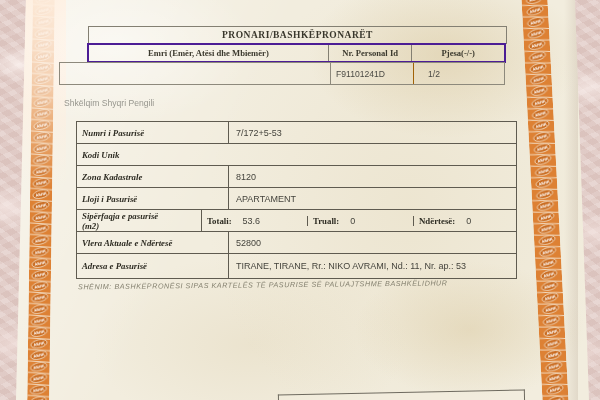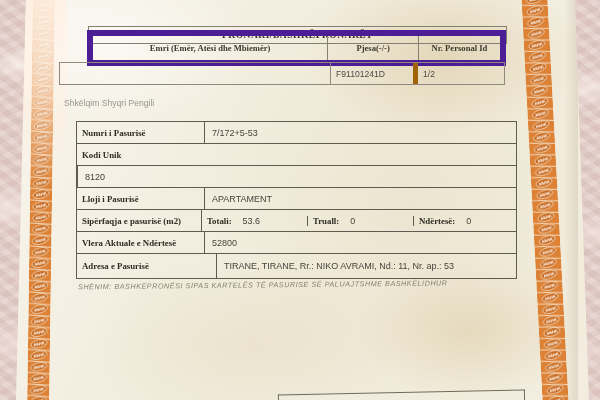--- a/index.html
+++ b/index.html
@@ -39,42 +39,42 @@
     background:radial-gradient(closest-side, rgba(255,255,255,.5), rgba(255,255,255,0));}
   .edge-right{position:absolute;left:564px;top:0;width:14px;height:400px;
     background:linear-gradient(to right, rgba(0,0,0,0), rgba(122,92,70,.14));}
 
   
   .doc{position:absolute;inset:0;filter:blur(.2px);}
 
   .t1-title{position:absolute;left:88px;top:26px;width:419px;height:18px;border:1px solid #837f72;
     display:flex;align-items:center;justify-content:center;font-family:"Liberation Serif",serif;
     font-weight:bold;font-size:9.5px;letter-spacing:.5px;color:#39372c;box-sizing:border-box;}
-  .t1-head{position:absolute;left:87px;top:30px;width:419px;height:36px;border:6px solid #4c1d95;
+  .t1-head{position:absolute;left:87px;top:43px;width:419px;height:20px;border:2px solid #4c1d95;
     display:flex;box-sizing:border-box;}
   .t1-head .c{display:flex;align-items:center;justify-content:center;box-sizing:border-box;
     font-family:"Liberation Serif",serif;font-weight:bold;font-size:8.6px;color:#3b392e;}
   .t1-head .c1{width:240px;}
   .t1-head .c2{width:84px;border-left:1px solid #837f72;}
   .t1-head .c3{width:93px;border-left:1px solid #837f72;}
   .t1-data{position:absolute;left:59px;top:62px;width:446px;height:23px;border:1px solid #8d897c;
     display:flex;box-sizing:border-box;}
   .t1-data .c{display:flex;align-items:center;box-sizing:border-box;font-size:8.6px;}
   .t1-data .c1{width:270px;padding-left:4px;color:#97968e;margin-top:40px;}
   .t1-data .c2{width:83px;border-left:1px solid #8d897c;padding-left:5px;color:#4b4a44;}
-  .t1-data .c3{width:91px;border-left:5px solid #a16207;padding-left:5px;color:#4b4a44;}
+  .t1-data .c3{width:91px;border-left:1px solid #a16207;padding-left:14px;color:#4b4a44;}
 
   .t2{position:absolute;left:76px;top:121px;width:441px;border:1px solid #5f5b50;box-sizing:border-box;}
   .t2 .row{display:flex;height:21px;border-top:1px solid #5f5b50;}
   .t2 .row:first-child{border-top:none;}
-  .t2 .row-last{height:24px;gap:12px;}
+  .t2 .row-last{height:24px;}
   .t2 .lab{width:127px;box-sizing:border-box;padding-left:5px;display:flex;align-items:center;
-    font-family:"Liberation Serif",serif;font-weight:bold;font-size:8.8px;color:#2e2c23;}
+    font-family:"Liberation Serif",serif;font-weight:bold;font-size:8.8px;color:#2e2c23;font-style:italic;}
   .t2 .val{flex:1;border-left:1px solid #5f5b50;display:flex;align-items:center;
-    padding-left:7px;font-size:9px;color:#45443d;box-sizing:border-box;}
+    padding-left:7px;font-size:9px;color:#45443d;box-sizing:border-box;margin-left:24px;}
   .t2 .val-split{padding:0;}
   .t2 .sub{display:flex;align-items:center;box-sizing:border-box;padding-left:5px;gap:11px;font-size:9px;color:#45443d;}
   .t2 .sub .sl{font-family:"Liberation Serif",serif;font-weight:bold;font-size:8.8px;color:#2e2c23;}
   .t2 .sub2,.t2 .sub3{border-left:1px solid #5f5b50;}
   .t2 .sub1{width:105px;}
   .t2 .sub2{width:106px;}
   .t2 .sub3{width:103px;}
 
   .note{position:absolute;left:78px;top:280px;width:440px;font-style:italic;font-size:7.2px;
     letter-spacing:.55px;color:#84806f;transform:rotate(-0.6deg);}
@@ -122,39 +122,40 @@
     <div class="glare-left"></div>
     <div class="glare-corner"></div>
     <div class="edge-right"></div>
 
     <div class="doc">
 
       <div class="t1-title">PRONARI/BASHKËPRONARËT</div>
 
       <div class="t1-head">
         <div class="c c1">Emri (Emër, Atësi dhe Mbiemër)</div>
+        <div class="c c2">Nr. Personal Id</div>
         <div class="c c3">Pjesa(-/-)</div>
-        <div class="c c2">Nr. Personal Id</div>
       </div>
 
       <div class="t1-data">
         <div class="c c1">Shkëlqim Shyqri Pengili</div>
         <div class="c c2">F91101241D</div>
         <div class="c c3">1/2</div>
       </div>
 
       <div class="t2">
         <div class="row">
           <div class="lab">Numri i Pasurisë</div>
           <div class="val">7/172+5-53</div>
         </div>
         <div class="row">
           <div class="lab">Kodi Unik</div>
         </div>
         <div class="row">
+          <div class="lab">Zona Kadastrale</div>
           <div class="val">8120</div>
         </div>
         <div class="row">
           <div class="lab">Lloji i Pasurisë</div>
           <div class="val">APARTAMENT</div>
         </div>
         <div class="row">
           <div class="lab">Sipërfaqja e pasurisë (m2)</div>
           <div class="val val-split">
             <div class="sub sub1">

